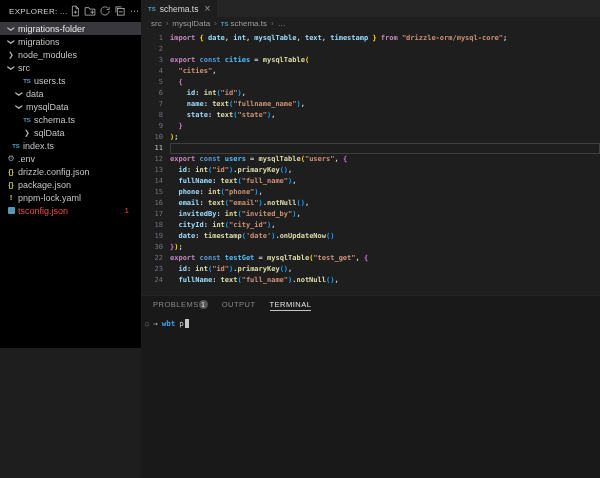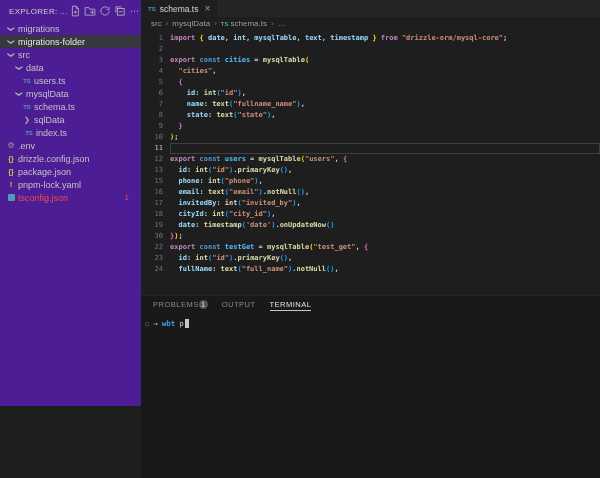--- a/index.html
+++ b/index.html
@@ -1,22 +1,22 @@
 <!DOCTYPE html>
 <html><head>
 <meta charset="utf-8">
 <style>
   * { margin:0; padding:0; box-sizing:border-box; }
   html,body { width:600px; height:478px; overflow:hidden; background:#1e1e1e;
     font-family:"Liberation Sans", sans-serif; }
   .app { position:relative; width:600px; height:478px; background:#1e1e1e; }
 
   
-  .sidebar { position:absolute; left:0; top:0; width:141px; height:406px;
-    background:#4c1d95; color:#c3c3c3; overflow:hidden; }
+  .sidebar { position:absolute; left:0; top:0; width:141px; height:348px;
+    background:#000000; color:#c3c3c3; overflow:hidden; }
   .sb-header { height:22px; display:flex; align-items:center; padding:0 5px 0 9px; }
   .sb-title { font-size:8px; color:#cfcfcf; letter-spacing:.3px; white-space:nowrap; flex:1; }
   .sb-actions { display:flex; align-items:center; gap:1px; }
   .sb-actions .abtn { width:14px; height:14px; display:flex; align-items:center;
     justify-content:center; border-radius:2px; color:#c5c5c5; }
   .sb-actions .dots { font-size:9px; color:#c5c5c5; line-height:1; }
   .tree { width:100%; }
   .row { height:13px; display:flex; align-items:center; font-size:9px;
     white-space:nowrap; cursor:default; }
   .row.sel { background:#37373d; color:#e8e8e8; }
@@ -115,57 +115,61 @@
               <path d="M2.5 10V2.5H10" fill="none" stroke="#c5c5c5"></path>
               <path d="M6.5 9h5" stroke="#c5c5c5"></path>
             </svg>
           </div>
           <div class="abtn">
             <span class="dots">⋯</span>
           </div>
         </div>
     </div>
     <div class="tree" id="tree">
+        <div class="row sel" style="padding-left: 6px;">
+          <span class="chev open">❯</span>
+          <span class="lbl">migrations-folder</span>
+        </div>
         <div class="row" style="padding-left: 6px;">
           <span class="chev open">❯</span>
           <span class="lbl">migrations</span>
         </div>
-        <div class="row sel" style="padding-left: 6px;">
-          <span class="chev open">❯</span>
-          <span class="lbl">migrations-folder</span>
+        <div class="row" style="padding-left: 6px;">
+          <span class="chev">❯</span>
+          <span class="lbl">node_modules</span>
         </div>
         <div class="row" style="padding-left: 6px;">
           <span class="chev open">❯</span>
           <span class="lbl">src</span>
         </div>
+        <div class="row" style="padding-left: 22px;">
+          <span class="fislot">
+            <span class="fi-ts">TS</span>
+          </span>
+          <span class="lbl">users.ts</span>
+        </div>
         <div class="row" style="padding-left: 14px;">
           <span class="chev open">❯</span>
           <span class="lbl">data</span>
-        </div>
-        <div class="row" style="padding-left: 22px;">
-          <span class="fislot">
-            <span class="fi-ts">TS</span>
-          </span>
-          <span class="lbl">users.ts</span>
         </div>
         <div class="row" style="padding-left: 14px;">
           <span class="chev open">❯</span>
           <span class="lbl">mysqlData</span>
         </div>
         <div class="row" style="padding-left: 22px;">
           <span class="fislot">
             <span class="fi-ts">TS</span>
           </span>
           <span class="lbl">schema.ts</span>
         </div>
         <div class="row" style="padding-left: 22px;">
           <span class="chev">❯</span>
           <span class="lbl">sqlData</span>
         </div>
-        <div class="row" style="padding-left: 24px;">
+        <div class="row" style="padding-left: 11px;">
           <span class="fislot">
             <span class="fi-ts">TS</span>
           </span>
           <span class="lbl">index.ts</span>
         </div>
         <div class="row" style="padding-left: 6px;">
           <span class="fislot">
             <span class="fi-env">⚙</span>
           </span>
           <span class="lbl">.env</span>
@@ -273,20 +277,24 @@
         </div>
         <div class="cl">
           <span class="ln">12</span>
           <span class="ct"><span class="tk-kw">export </span><span class="tk-kb">const </span><span class="tk-vr">users</span><span class="tk-pn"> = </span><span class="tk-fn">mysqlTable</span><span class="tk-b1">(</span><span class="tk-st">"users"</span><span class="tk-pn">, </span><span class="tk-b2">{</span></span>
         </div>
         <div class="cl">
           <span class="ln">13</span>
           <span class="ct"><span class="tk-pn">  </span><span class="tk-id">id</span><span class="tk-pn">: </span><span class="tk-fn">int</span><span class="tk-b3">(</span><span class="tk-st">"id"</span><span class="tk-b3">)</span><span class="tk-pn">.</span><span class="tk-fn">primaryKey</span><span class="tk-b3">()</span><span class="tk-pn">,</span></span>
         </div>
         <div class="cl">
+          <span class="ln">14</span>
+          <span class="ct"><span class="tk-pn">  </span><span class="tk-id">fullName</span><span class="tk-pn">: </span><span class="tk-fn">text</span><span class="tk-b3">(</span><span class="tk-st">"full_name"</span><span class="tk-b3">)</span><span class="tk-pn">,</span></span>
+        </div>
+        <div class="cl">
           <span class="ln">15</span>
           <span class="ct"><span class="tk-pn">  </span><span class="tk-id">phone</span><span class="tk-pn">: </span><span class="tk-fn">int</span><span class="tk-b3">(</span><span class="tk-st">"phone"</span><span class="tk-b3">)</span><span class="tk-pn">,</span></span>
         </div>
         <div class="cl">
           <span class="ln">16</span>
           <span class="ct"><span class="tk-pn">  </span><span class="tk-id">email</span><span class="tk-pn">: </span><span class="tk-fn">text</span><span class="tk-b3">(</span><span class="tk-st">"email"</span><span class="tk-b3">)</span><span class="tk-pn">.</span><span class="tk-fn">notNull</span><span class="tk-b3">()</span><span class="tk-pn">,</span></span>
         </div>
         <div class="cl">
           <span class="ln">17</span>
           <span class="ct"><span class="tk-pn">  </span><span class="tk-id">invitedBy</span><span class="tk-pn">: </span><span class="tk-fn">int</span><span class="tk-b3">(</span><span class="tk-st">"invited_by"</span><span class="tk-b3">)</span><span class="tk-pn">,</span></span>

